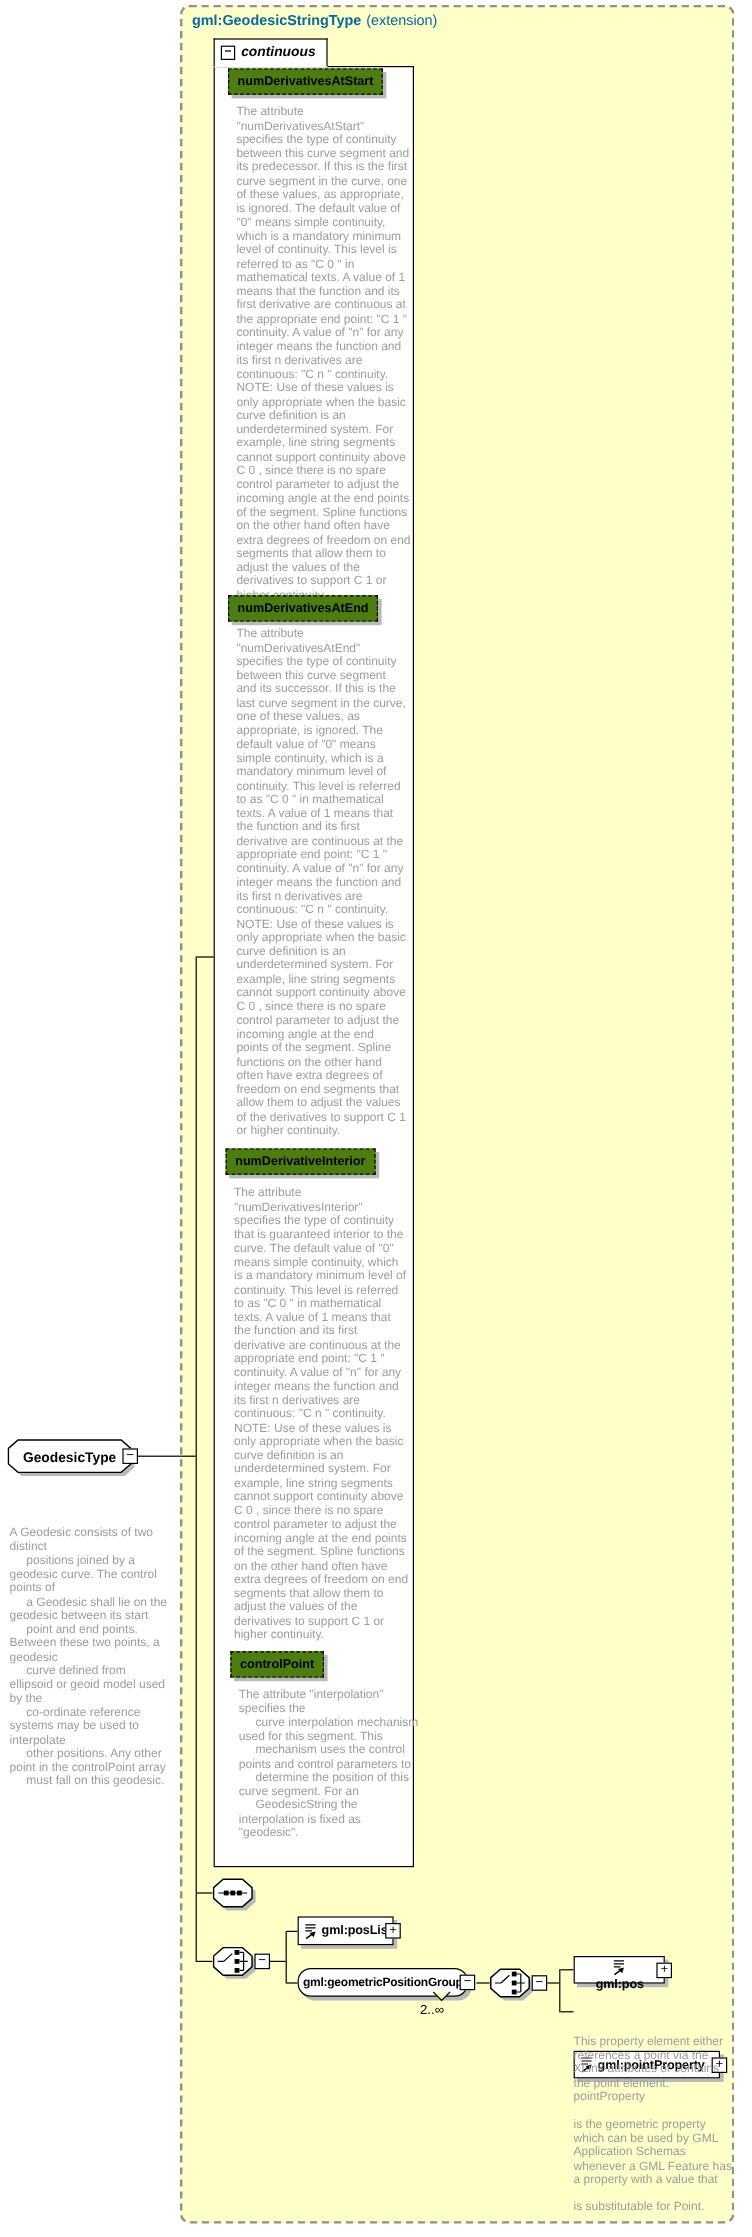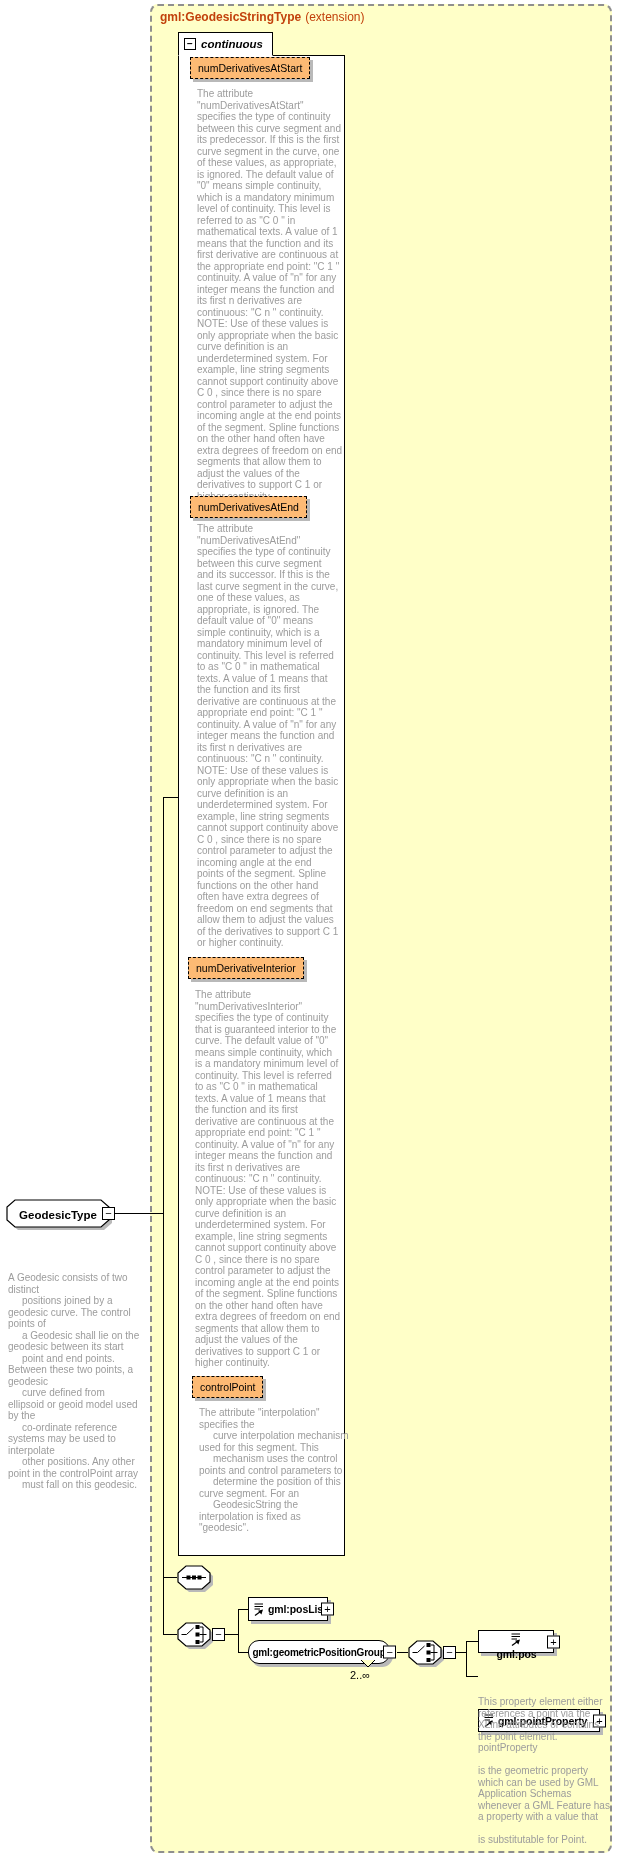--- a/index.html
+++ b/index.html
@@ -1,32 +1,32 @@
 <!DOCTYPE html>
 <html><head>
 <meta charset="utf-8">
 <style>
   html,body{margin:0;padding:0;background:#ffffff;}
   .canvas{position:relative;width:627px;height:1864px;background:#fff;
           font-family:"Liberation Sans","DejaVu Sans",sans-serif;color:#000;overflow:hidden;}
   .frame{position:absolute;left:150px;top:4px;width:462px;height:1849px;
          background:#FFFFC8;border:2px dashed #8f8f8f;border-radius:8px;box-sizing:border-box;z-index:0;}
-  .frame-title{position:absolute;left:160px;top:10px;font-size:12px;color:#c2410c;z-index:2;}
+  .frame-title{position:absolute;left:160px;top:10px;font-size:12px;color:#0369a1;z-index:2;}
   .frame-title .t-name{font-weight:bold;}
   .frame-title .t-suffix{margin-left:4px;}
   .attr-body{position:absolute;left:178px;top:55px;width:167px;height:1501px;
              background:#fff;border:1px solid #000;box-sizing:border-box;z-index:1;}
   .attr-tab{position:absolute;left:178px;top:32px;height:24px;background:#fff;
             border:1px solid #000;border-bottom:1px solid #fff;box-sizing:border-box;
             display:flex;align-items:center;gap:5px;padding:0 9px 0 5px;z-index:4;
             font-weight:bold;font-style:italic;font-size:11.5px;}
   .pm-inline{width:12px;height:12px;border:1px solid #000;background:#fff;font-style:normal;
              font-size:10px;line-height:10px;text-align:center;display:inline-block;box-sizing:border-box;}
-  .attr-name{position:absolute;background:#fdba74;border:1px dashed #000;box-shadow:3px 3px 0 #b9b9b9;
-             font-weight:normal;font-size:10.5px;padding:4px 7px;z-index:3;white-space:nowrap;}
+  .attr-name{position:absolute;background:#4d7c0f;border:1px dashed #000;box-shadow:3px 3px 0 #b9b9b9;
+             font-weight:bold;font-size:10.5px;padding:4px 7px;z-index:3;white-space:nowrap;}
   .desc{position:absolute;color:#9c9c9c;font-size:10px;line-height:11.5px;
         white-space:pre-wrap;z-index:3;}
   .ln{position:absolute;background:#000;z-index:2;}
   .el-box{position:absolute;background:#fff;border:1px solid #000;box-shadow:3px 3px 0 #b9b9b9;
           display:flex;align-items:center;font-weight:bold;font-size:10.5px;letter-spacing:-0.1px;
           padding:0 2px 0 3px;box-sizing:border-box;z-index:3;white-space:nowrap;}
   .group-box{position:absolute;background:#fff;border:1px solid #000;box-shadow:3px 3px 0 #b9b9b9;
           border-radius:11px;display:flex;align-items:center;justify-content:center;
           font-weight:bold;font-size:10px;letter-spacing:-0.2px;box-sizing:border-box;z-index:3;white-space:nowrap;}
   .pm-edge{position:absolute;right:-7px;top:50%;transform:translateY(-50%);width:13px;height:13px;

